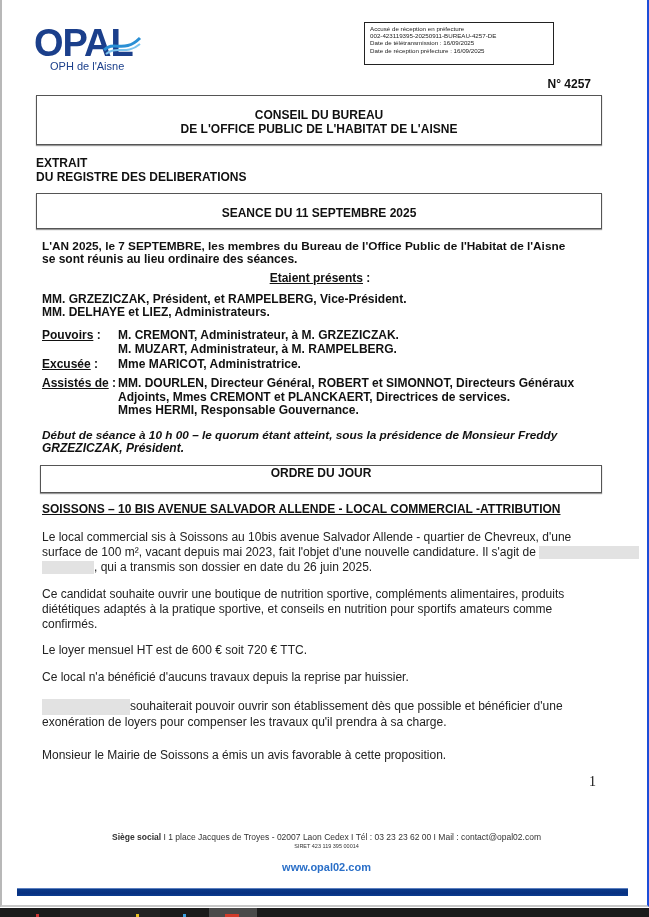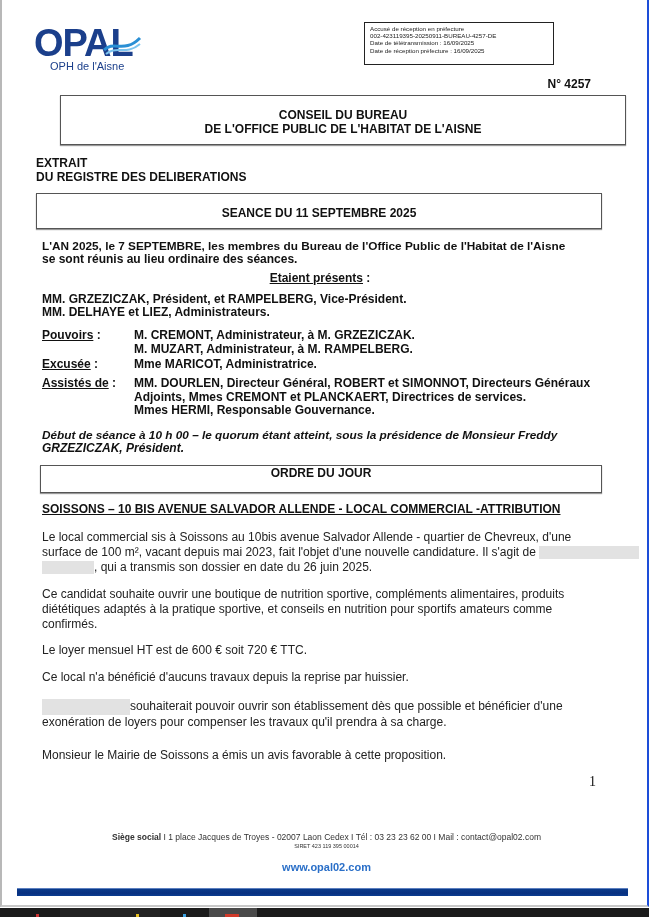--- a/index.html
+++ b/index.html
@@ -33,36 +33,36 @@
 
     .ref-number {
       position: absolute; right: 56px; top: 77px; font-weight: bold; font-size: 12px;
     }
 
     .boxed {
       position: absolute; left: 34px; width: 566px;
       border: 1px solid #555; text-align: center; font-weight: bold;
       box-shadow: 0 1px 1px #999;
     }
-    .box-conseil { top: 95px; height: 50px; padding-top: 12px; font-size: 12px; line-height: 14px; margin-left: 24px; }
+    .box-conseil { top: 95px; height: 50px; padding-top: 12px; font-size: 12px; line-height: 14px; }
     .center-title {
       position: absolute; left: 34px; width: 566px; text-align: left; font-weight: bold;
       font-size: 12px; line-height: 14px;
     }
     .extrait { top: 156px; }
     .box-seance { top: 193px; height: 36px; padding-top: 12px; font-size: 12px; }
 
     .para { position: absolute; left: 40px; width: 556px; font-size: 12px; line-height: 13px; }
     .bold { font-weight: bold; }
     .justify { text-align: justify; text-align-last: left; }
     .u { text-decoration: underline; }
 
     .row { position: absolute; left: 40px; font-size: 12px; line-height: 13.5px; font-weight: bold; }
     .row .lbl { position: absolute; left: 0; top: 0; white-space: nowrap; }
-    .row .val { position: absolute; left: 76px; top: 0; white-space: nowrap; margin-left: 16px; }
+    .row .val { position: absolute; left: 76px; top: 0; white-space: nowrap; }
 
     .italic { font-style: italic; }
 
     .box-ordre {
       position: absolute; left: 38px; top: 465px; width: 562px; height: 28px;
       border: 1px solid #555; text-align: center; font-weight: bold; font-size: 12px; line-height: 14px;
       box-shadow: 0 1px 1px #999;
     }
 
     .section-title {

